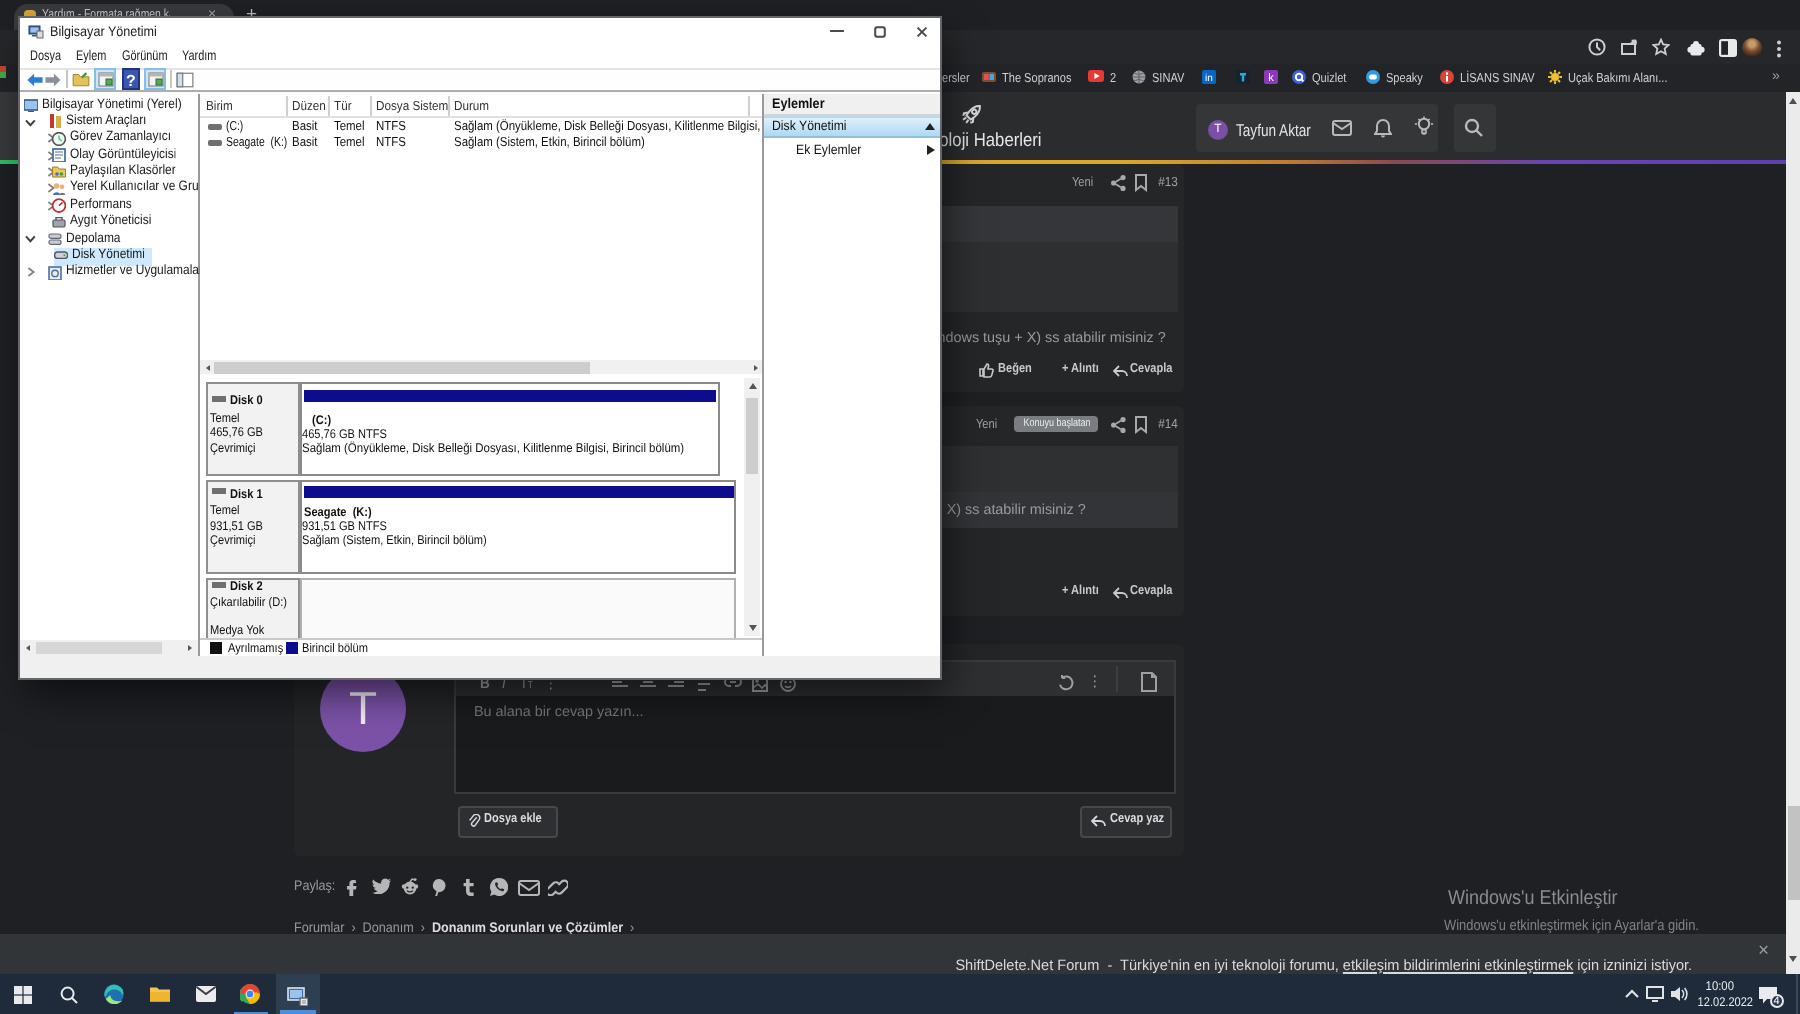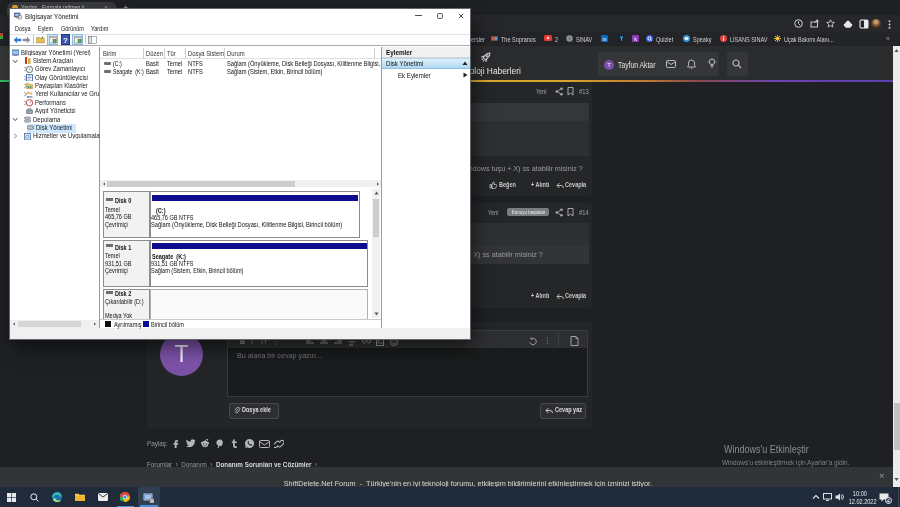--- a/index.html
+++ b/index.html
@@ -282,21 +282,21 @@
 <svg class="abs" style="left:274px;top:438.5px;" width="10" height="9" viewBox="0 0 10 9">
     <g fill="none" stroke="#b5b6b8" stroke-width="1.1">
       <path d="M4.2 6.5 L2.6 8.1 a1.9 1.9 0 0 1-2.7-2.7 L2.6 2.7 a1.9 1.9 0 0 1 2.7 0"></path>
       <path d="M5.8 2.5 L7.4 .9 a1.9 1.9 0 0 1 2.7 2.7 L7.4 6.3 a1.9 1.9 0 0 1-2.7 0" transform="translate(-.6,1)"></path>
     </g>
   </svg>
 <div class="abs" style="left:147px;top:461px;font-size:7px;color:#98999b;transform:scaleX(0.9);transform-origin:0 0;white-space:nowrap;">Forumlar&nbsp;&nbsp;›&nbsp;&nbsp;Donanım&nbsp;&nbsp;›&nbsp;&nbsp;<b style="color:#dcdcdd;">Donanım Sorunları ve Çözümler</b>&nbsp;&nbsp;›</div>
 <div class="abs" style="left:724px;top:443.5px;font-size:10px;color:#8a8c8e;transform:scaleX(0.9);transform-origin:0 0;white-space:nowrap;">Windows'u Etkinleştir</div>
 <div class="abs" style="left:722px;top:457.5px;font-size:7.5px;color:#808284;transform:scaleX(0.86);transform-origin:0 0;white-space:nowrap;">Windows'u etkinleştirmek için Ayarlar'a gidin.</div>
 <div class="abs" style="left:0px;top:467px;width:893px;height:19.5px;background:#323538;"></div>
-<div class="abs" style="left:0;top:472px;width:852px;text-align:center;margin-left:42px;"><span style="display:inline-block;transform:scaleX(.97);font-size:7.5px;color:#d8d9da;white-space:nowrap;">ShiftDelete.Net Forum &nbsp;-&nbsp; Türkiye'nin en iyi teknoloji forumu, <span style="text-decoration:underline;">etkileşim bildirimlerini etkinleştirmek</span> için izninizi istiyor.</span></div>
+<div class="abs" style="left:0;top:472px;width:852px;text-align:right;"><span style="display:inline-block;transform:scaleX(.97);font-size:7.5px;color:#d8d9da;white-space:nowrap;">ShiftDelete.Net Forum &nbsp;-&nbsp; Türkiye'nin en iyi teknoloji forumu, <span style="text-decoration:underline;">etkileşim bildirimlerini etkinleştirmek</span> için izninizi istiyor.</span></div>
 <div class="abs" style="left:879px;top:469.5px;font-size:9.5px;color:#9a9b9d;white-space:nowrap;">×</div>
 <div class="abs" style="left:893px;top:46px;width:7px;height:441px;background:#ebebeb;"></div>
 <div class="abs" style="left:893.5px;top:403px;width:6px;height:47px;background:#c2c2c2;"></div>
 <svg class="abs" style="left:894px;top:47.5px;" width="5" height="5" viewBox="0 0 5 5">
     <path d="M2.5 1 L4.5 4 H.5z" fill="#505050"></path>
   </svg>
 <svg class="abs" style="left:894px;top:477px;" width="5" height="5" viewBox="0 0 5 5">
     <path d="M2.5 4 L4.5 1 H.5z" fill="#505050"></path>
   </svg>
 <div class="abs" style="left:10px;top:9px;width:460px;height:330px;background:#fff;box-shadow:0 0 0 1px #63666a, 3px 8px 18px rgba(0,0,0,.55);"></div>

